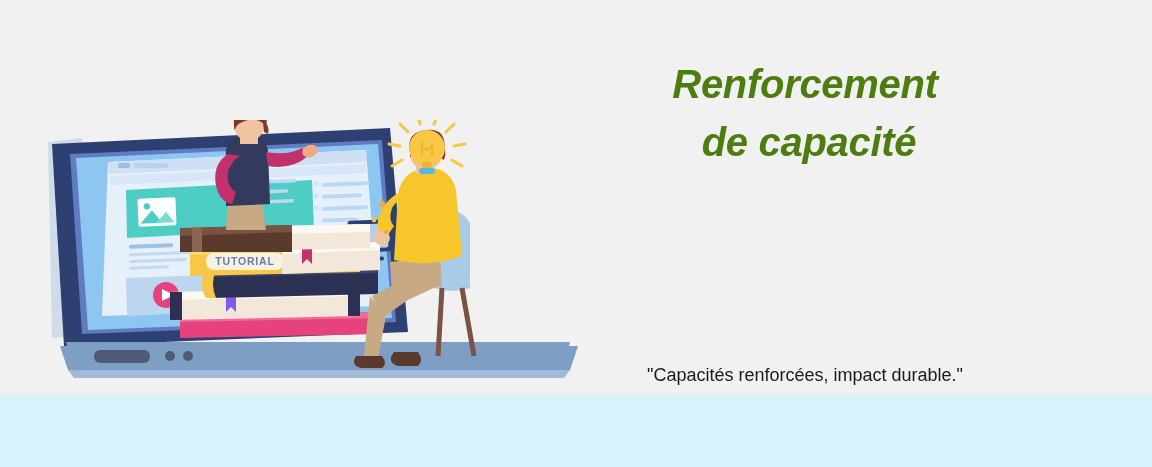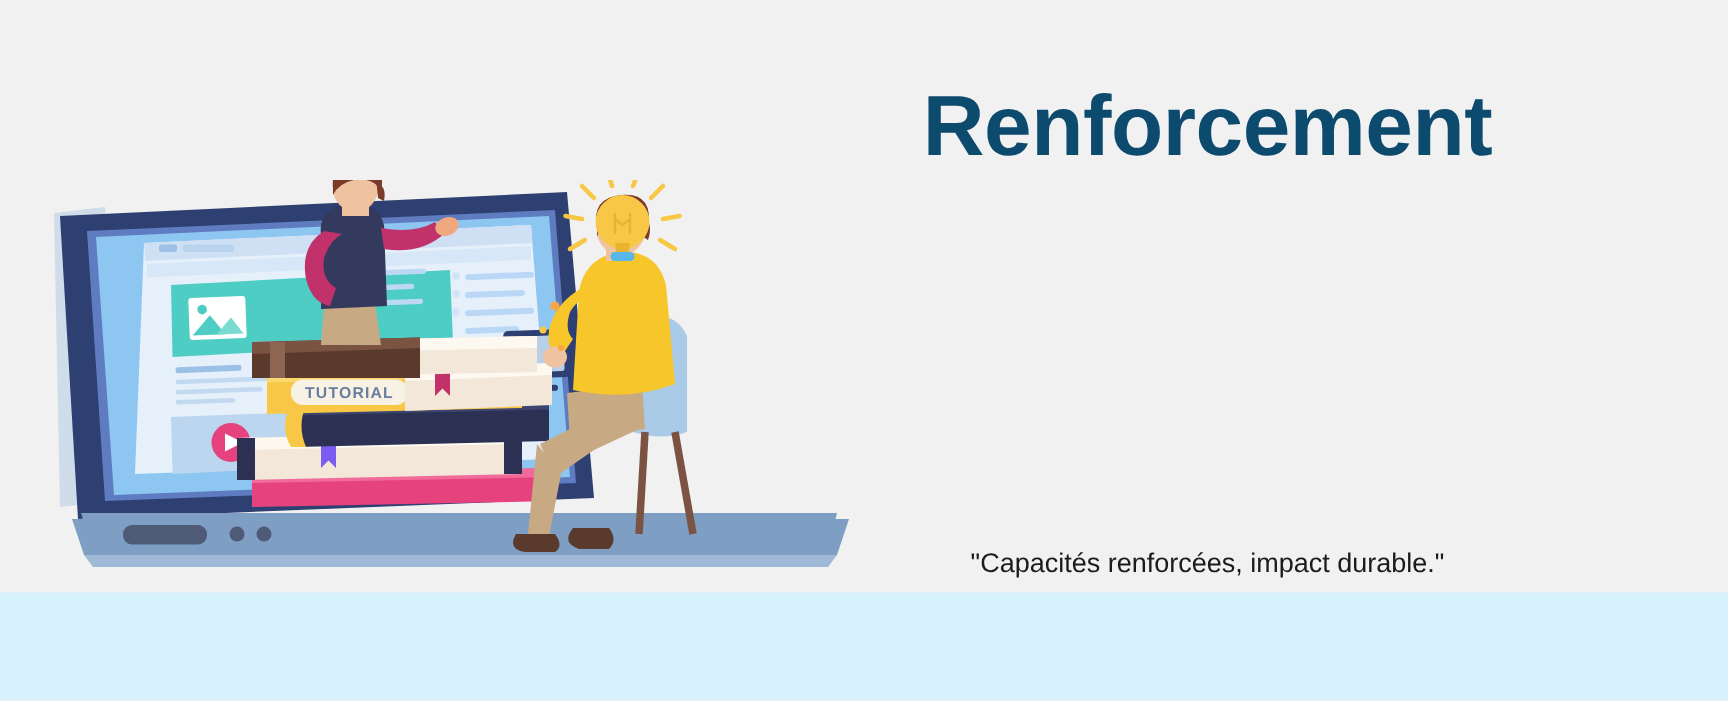--- a/index.html
+++ b/index.html
@@ -28,49 +28,50 @@
     left: 0;
     top: 395px;
     width: 1152px;
     height: 72px;
     background: #d8f2fd;
   }
 
   
   #illustration {
     position: absolute;
-    left: 18px;
+    left: 30px;
     top: 120px;
     width: 560px;
     height: 270px;
   }
   #illustration svg {
     display: block;
     width: 560px;
     height: 270px;
   }
 
   
   #text-column {
     position: absolute;
     left: 555px;
     top: 55px;
     width: 500px;
     text-align: center;
   }
 
   .headline {
-    color: #0c4a6e;
+    color: #4d7c0f;
     font-family: "Liberation Sans", sans-serif;
     font-weight: bold;
-    font-size: 57px;
+    font-size: 40px;
     line-height: 58px;
     letter-spacing: -0.3px;
     margin: 0;
     white-space: nowrap;
+    font-style: italic;
   }
   .headline-line2 {
     padding-left: 8px;
   }
 
   #tagline {
     position: absolute;
     left: 555px;
     top: 364px;
     width: 500px;
@@ -278,17 +279,18 @@
 
         <circle cx="352" cy="84" r="3" fill="#f7a645"></circle>
         <circle cx="344" cy="100" r="2.4" fill="#f7c745"></circle>
         <circle cx="356" cy="112" r="2" fill="#f7a645"></circle>
       </g>
     </svg>
   </div>
 
   <div id="text-column">
     <div class="headline">Renforcement</div>
+    <div class="headline headline-line2">de capacité</div>
   </div>
 
   <div id="tagline">"Capacités renforcées, impact durable."</div>
 
 </div>
 
 </body></html>

